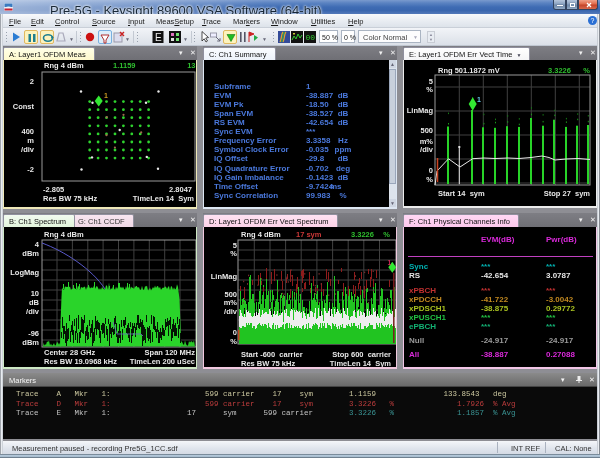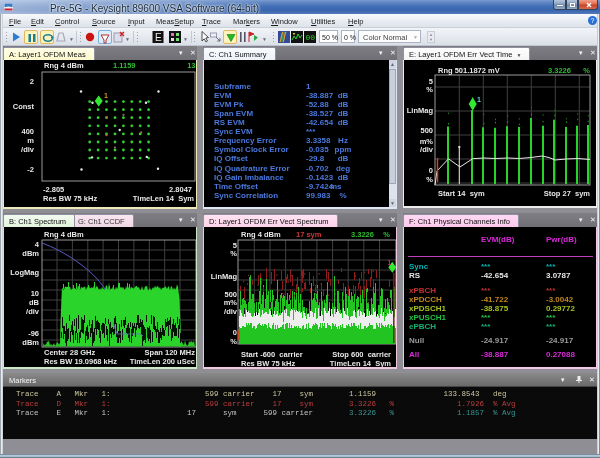--- a/index.html
+++ b/index.html
@@ -2,21 +2,21 @@
 <html><head><meta charset="utf-8"><style>
 * { margin:0; padding:0; box-sizing:border-box; }
 body { width:600px; height:458px; font-family:"Liberation Sans",sans-serif; overflow:hidden; }
 #win { position:absolute; left:0; top:0; width:600px; height:458px; background:#8e8e94; }
 
 #titlebar { position:absolute; left:0; top:0; width:600px; height:14px;
   background:linear-gradient(180deg,#7a9ace 0%,#5c84c2 20%,#3f6cb4 50%,#3a66ae 75%,#5379ba 100%); }
 #titlebar:before { content:""; position:absolute; left:0; top:0; width:280px; height:14px;
   background:linear-gradient(90deg,rgba(255,255,255,0.5),rgba(255,255,255,0.25) 55%,rgba(255,255,255,0) 95%); }
 #title-ic { position:absolute; left:4px; top:3px; width:9px; height:8px; }
-#titletext { position:absolute; left:17px; top:2.5px; font-size:10px; color:#182838; text-shadow:0 0 2px #fff,0 0 3px #fff;padding-left:33px; }
+#titletext { position:absolute; left:17px; top:2.5px; font-size:13px; color:#182838; text-shadow:0 0 2px #fff,0 0 3px #fff;padding-left:33px; }
 .wbtn { position:absolute; top:0px; height:10px; border:1px solid #33435e; border-top:none; }
 #btn-min { left:553px; width:13px; border-radius:0 0 0 3px; background:linear-gradient(180deg,#b6c6dc,#8aa2c0 45%,#6e88aa 55%,#93abc6); }
 #btn-max { left:566px; width:12px; background:linear-gradient(180deg,#b6c6dc,#8aa2c0 45%,#6e88aa 55%,#93abc6); }
 #btn-close { left:578px; width:20px; border-radius:0 0 3px 0; background:linear-gradient(180deg,#f0a088,#e06a4a 45%,#c4442a 55%,#d8684a); }
 #menubar { position:absolute; left:3px; top:14px; width:594px; height:14px;
   background:linear-gradient(180deg,#f8f9fb,#e7ebf1 60%,#dde3ea); border-bottom:1px solid #c9cfd8;
   font-size:7.5px; color:#1a1a1a; }
 .mi { position:absolute; top:3px; }
 .mi u { text-decoration:underline; }
 #toolbar { position:absolute; left:3px; top:28px; width:594px; height:18px;
@@ -292,21 +292,21 @@
           <span style="left:102px">1</span>
           <span style="left:126px;width:26px;text-align:center"></span>
         </div>
         <div class="crow" style="top:30.6px">
           <span style="left:10px">EVM</span>
           <span style="left:102px">-38.887</span>
           <span style="left:126px;width:26px;text-align:center">dB</span>
         </div>
         <div class="crow" style="top:39.7px">
           <span style="left:10px">EVM Pk</span>
-          <span style="left:102px">-52.88</span>
+          <span style="left:102px">-18.50</span>
           <span style="left:126px;width:26px;text-align:center">dB</span>
         </div>
         <div class="crow" style="top:48.8px">
           <span style="left:10px">Span EVM</span>
           <span style="left:102px">-38.527</span>
           <span style="left:126px;width:26px;text-align:center">dB</span>
         </div>
         <div class="crow" style="top:57.9px">
           <span style="left:10px">RS EVM</span>
           <span style="left:102px">-42.654</span>
@@ -653,13 +653,20 @@
       <span style="position:absolute;left:586px;top:3px;font-size:7px">✕</span>
     </div>
     <div id="mbody">
         <pre><span style="color:#ccc8a0">Trace    A   Mkr   1:                     599 carrier    17    sym        1.1159               133.8543   deg</span>
 <span style="color:#bb3c3c">Trace    D   Mkr   1:                     599 carrier    17    sym        3.3226   %              1.7926  % Avg</span>
 <span style="color:#c4c4c4">Trace    E   Mkr   1:                 17      sym      599 carrier</span></pre>
     <pre style="left:346px;top:22.2px"><span style="color:#3a9494">3.3226   %              1.1857  % Avg</span></pre>
       </div>
   </div>
 
+  <div id="statusbar">
+    <span style="position:absolute;left:9px;top:3px">Measurement paused - recording Pre5G_1CC.sdf</span>
+    <div class="ssep" style="left:494px"></div>
+    <span style="position:absolute;left:508px;top:3px">INT REF</span>
+    <div class="ssep" style="left:542px"></div>
+    <span style="position:absolute;left:552px;top:3px">CAL: None</span>
+  </div>
 </div>
 
 </body></html>

